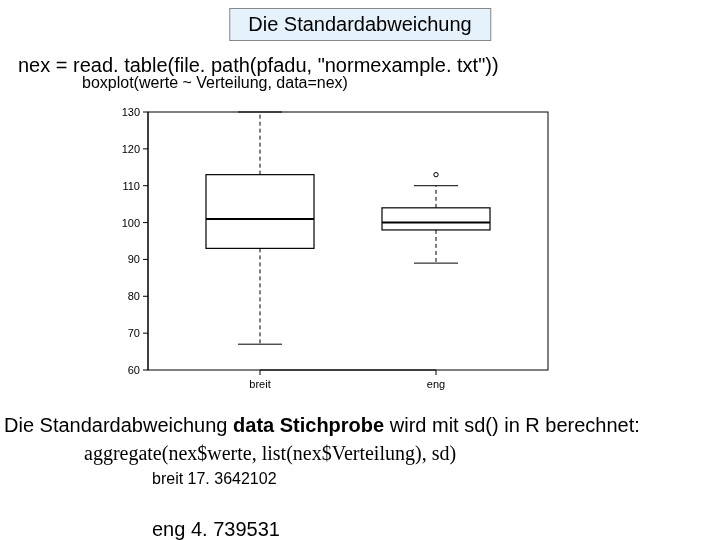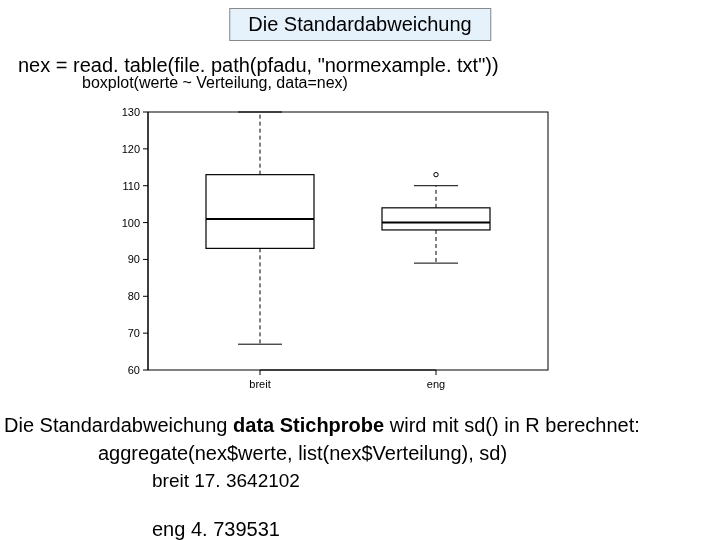--- a/index.html
+++ b/index.html
@@ -28,22 +28,22 @@
   .code2 { position: absolute; top: 74px; left: 82px; font-size: 16px; }
   .chart-wrap {
     position: absolute;
     top: 104px;
     left: 106px;
     width: 444px;
     height: 296px;
   }
   .chart-svg { width: 100%; height: 100%; display:block; }
   .below1 { position: absolute; top: 414px; left: 4px; font-size: 20px; }
-  .below2 { position: absolute; top: 442px; left: 98px; font-size: 20px; }
-  .below3 { position: absolute; top: 470px; left: 152px; font-size: 19px; }
+  .below2 { position: absolute; top: 442px; left: 84px; font-size: 20px; font-family: Liberation Serif, serif; }
+  .below3 { position: absolute; top: 470px; left: 152px; font-size: 16px; }
   .below4 { position: absolute; top: 518px; left: 152px; font-size: 20px; }
 </style>
 </head>
 <body>
 
 <div class="title-box">Die Standardabweichung</div>
 
 <div class="code1">nex = read. table(file. path(pfadu, "normexample. txt"))</div>
 <div class="code2">boxplot(werte ~ Verteilung, data=nex)</div>
 

